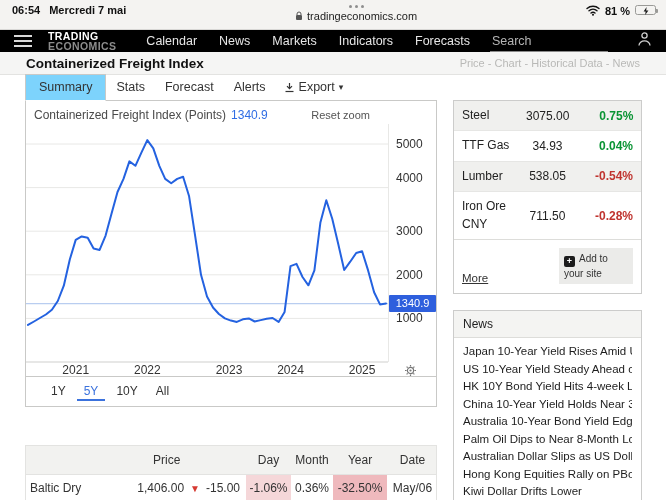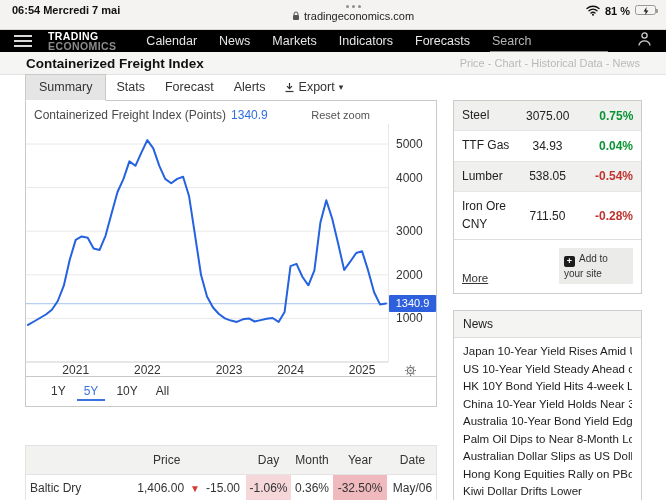--- a/index.html
+++ b/index.html
@@ -3,21 +3,21 @@
 <meta charset="utf-8">
 <style>
   * { margin:0; padding:0; box-sizing:border-box; }
   html,body { background:#e9e9e7; }
   body { font-family:"Liberation Sans", sans-serif; }
   .screen { position:relative; width:666px; height:500px; background:#ffffff; overflow:hidden; margin:0 auto; }
 
   
   .statusbar { height:30px; background:#f4f3f1; display:flex; align-items:flex-start; justify-content:space-between; padding:3px 10px 0 12px; border-bottom:1px solid #d8d7d5; }
   .sb-left { font-size:11px; color:#111; font-weight:bold; padding-top:1px; }
-  .sb-left .sb-date { font-weight:bold; }
+  .sb-left .sb-date { font-weight:bold; margin-left:6px; }
   .sb-center { display:flex; flex-direction:column; align-items:center; gap:2px; }
   .dots { display:flex; gap:3px; padding-top:2px; }
   .dots i { width:3px; height:3px; border-radius:50%; background:#8e8e8e; }
   .urlrow { display:flex; align-items:center; gap:4px; font-size:11px; color:#222; }
   .sb-right { display:flex; gap:5px; padding-top:2px; }
   .sb-batt-txt { font-size:11px; color:#111; font-weight:bold; }
   .batt { position:relative; width:21px; height:10px; border:1px solid #9a9a97; border-radius:2.5px; padding:1px; }
   .batt:after { content:""; position:absolute; right:-3px; top:2.5px; width:2px; height:4px; background:#9a9a97; border-radius:0 1px 1px 0; }
   .batt-fill { height:100%; background:#34c759; border-radius:1px; }
   .bolt { position:absolute; left:7px; top:1px; font-size:8px; line-height:8px; color:#222; }
@@ -42,21 +42,21 @@
   .breadcrumb { font-size:11px; color:#b9b9b7; }
 
   
   .content { display:flex; align-items:flex-start; background:#fff; }
   .left-col { width:412px; margin-left:25px; }
   .sidebar { width:189px; margin-left:16px; margin-top:25px; }
 
   
   .tabs { display:flex; align-items:flex-end; height:26px; border-bottom:1px solid #c9c9c7; font-size:12.5px; color:#333; }
   .tab { padding:5px 10px 6px; cursor:pointer; white-space:nowrap; }
-  .tab.active { background:#e5e5e5; border:1px solid #c9c9c7; border-bottom:1px solid #fff; margin-bottom:-1px; padding:5px 13px 6px; }
+  .tab.active { background:#7dd3fc; border:1px solid #c9c9c7; border-bottom:1px solid #fff; margin-bottom:-1px; padding:5px 13px 6px; }
   .tab-export { display:flex; align-items:center; gap:4px; padding:5px 8px 6px; cursor:pointer; }
   .caret { font-size:9px; color:#333; }
 
   
   .chart-card { border:1px solid #c9c9c7; border-top:none; background:#fff; }
   .chart-head { display:flex; align-items:center; padding:7px 10px 2px 8px; }
   .chart-title { font-size:12px; color:#4a4a4a; }
   .chart-val { font-size:12px; color:#2f6de4; margin-left:5px; }
   .reset-zoom { margin-left:auto; margin-right:56px; font-size:11px; color:#555; cursor:pointer; }
   .chart-area { position:relative; width:410px; height:252px; }

